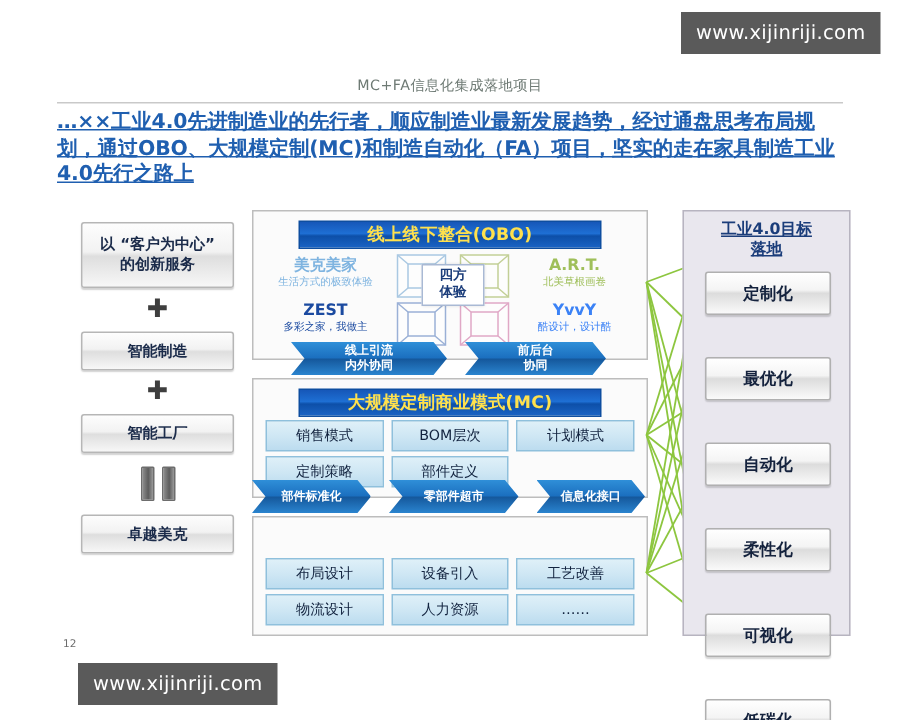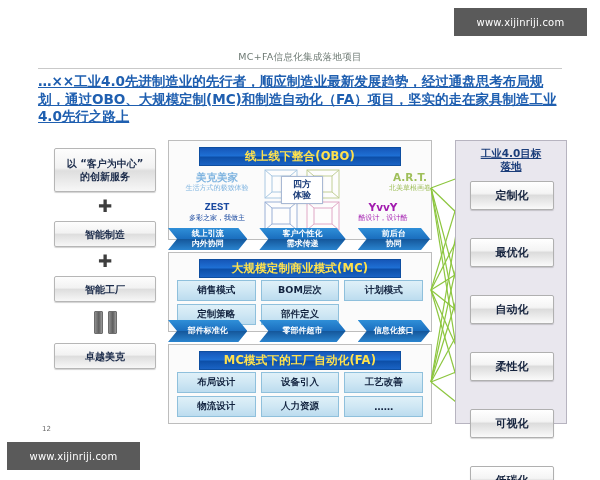--- a/index.html
+++ b/index.html
@@ -6,21 +6,21 @@
   body{
     width:600px;height:480px;overflow:hidden;background:#ffffff;
     font-family:"DejaVu Sans","Liberation Sans",sans-serif;
     position:relative;
   }
 
   
   .wm{
     position:absolute;background:#5a5a5a;color:#ffffff;
     display:flex;align-items:center;justify-content:center;
-    font-size:10px;letter-spacing:.2px;font-weight:400;
+    font-size:13px;letter-spacing:.2px;font-weight:400;margin-left:45px;
   }
   #wm-top{right:13px;top:8px;width:133px;height:28px;}
   #wm-bottom{left:7px;bottom:10px;width:133px;height:28px;}
 
   
   #subtitle{
     position:absolute;left:0;right:0;top:51px;text-align:center;
     font-size:9.5px;color:#6e7a74;letter-spacing:.3px;
   }
   #hr{
@@ -73,22 +73,22 @@
     color:#ffe14d;font-weight:bold;font-size:11.5px;
     display:flex;align-items:center;justify-content:center;
     letter-spacing:.2px;border:1px solid #0e4ea0;
   }
 
   
   .brand{position:absolute;text-align:center;}
   .brand .bn{font-weight:bold;font-size:10.5px;line-height:12px;}
   .brand .bs{font-size:7px;line-height:9px;margin-top:1px;}
   #brand-mkmj{left:6px;top:30px;width:84px;color:#7fb4e0;}
-  #brand-art{left:172px;top:30px;width:84px;color:#9fbf5a;margin-left:27px;}
-  #brand-zest{left:6px;top:60px;width:84px;color:#1b4aa0;font-family:Liberation Mono, monospace;}
+  #brand-art{left:172px;top:30px;width:84px;color:#9fbf5a;}
+  #brand-zest{left:6px;top:60px;width:84px;color:#1b4aa0;}
   #brand-yvvy{left:172px;top:60px;width:84px;color:#d43f8c;}
 
   .frame{
     position:absolute;width:34px;height:30px;background:#fcfcfc;
   }
   .frame svg{display:block;}
   #fr-tl{left:95px;top:28px;}
   #fr-tr{left:137px;top:28px;}
   #fr-bl{left:95px;top:60px;}
   #fr-br{left:137px;top:60px;}
@@ -101,21 +101,21 @@
     box-shadow:0 0 2px rgba(0,0,0,.12);
   }
 
   
   .tiles{position:absolute;left:8px;right:8px;top:27px;display:grid;
     grid-template-columns:repeat(3,1fr);grid-template-rows:repeat(2,21px);
     gap:3px 5px;}
   .tile{
     background:linear-gradient(to bottom,#dff0f8 0%,#cfe7f4 50%,#bcdcef 100%);
     border:1px solid #8fc0dc;
-    color:#12233f;font-weight:bold;font-size:9.5px;
+    color:#12233f;font-weight:normal;font-size:9.5px;
     display:flex;align-items:center;justify-content:center;
   }
 
   
   .chevrow{position:absolute;left:168px;width:262px;height:22px;display:flex;
     justify-content:center;gap:12px;}
   #chev-1{top:228px;}
   #chev-2{top:320px;}
   .chev{
     position:relative;height:22px;
@@ -196,21 +196,21 @@
     <div class="bs">生活方式的极致体验</div>
   </div>
   <div class="brand" id="brand-art" style="color: rgb(159, 191, 90);">
     <div class="bn">A.R.T.</div>
     <div class="bs">北美草根画卷</div>
   </div>
   <div class="brand" id="brand-zest" style="color: rgb(27, 74, 160);">
     <div class="bn">ZEST</div>
     <div class="bs">多彩之家，我做主</div>
   </div>
-  <div class="brand" id="brand-yvvy" style="color: #a21caf;">
+  <div class="brand" id="brand-yvvy" style="color: #3b82f6;">
     <div class="bn">YvvY</div>
     <div class="bs">酷设计，设计酷</div>
   </div>
 
   <div class="frame" id="fr-tl">
     <svg width="34" height="30">
         <rect x="1" y="1" width="32" height="28" fill="#fdfdfd" stroke="#a9c8e2" stroke-width="1"></rect>
         <rect x="8" y="7" width="18" height="16" fill="none" stroke="#a9c8e2" stroke-width="1"></rect>
         <line x1="1" y1="1" x2="8" y2="7" stroke="#a9c8e2"></line>
         <line x1="33" y1="1" x2="26" y2="7" stroke="#a9c8e2"></line>
@@ -249,22 +249,20 @@
       </svg>
   </div>
 
   <div id="sifang" style="white-space:pre-line">四方
 体验</div>
 </div>
 
 <div class="chevrow" id="chev-1">
   <div class="chev w1" style="white-space:pre-line">线上引流
 内外协同</div>
-  <div class="chev w2" style="white-space:pre-line">客户个性化
-需求传递</div>
   <div class="chev w3" style="white-space:pre-line">前后台
 协同</div>
 </div>
 
 <div class="panel" id="panel-mc">
   <div class="bar">大规模定制商业模式(MC)</div>
   <div class="tiles">
     <div class="tile">销售模式</div>
     <div class="tile">BOM层次</div>
     <div class="tile">计划模式</div>
@@ -273,21 +271,20 @@
   </div>
 </div>
 
 <div class="chevrow" id="chev-2">
   <div class="chev w1">部件标准化</div>
   <div class="chev w2">零部件超市</div>
   <div class="chev w3">信息化接口</div>
 </div>
 
 <div class="panel" id="panel-fa">
-  <div class="bar">MC模式下的工厂自动化(FA)</div>
   <div class="tiles">
     <div class="tile">布局设计</div>
     <div class="tile">设备引入</div>
     <div class="tile">工艺改善</div>
     <div class="tile">物流设计</div>
     <div class="tile">人力资源</div>
     <div class="tile">……</div>
   </div>
 </div>
 

